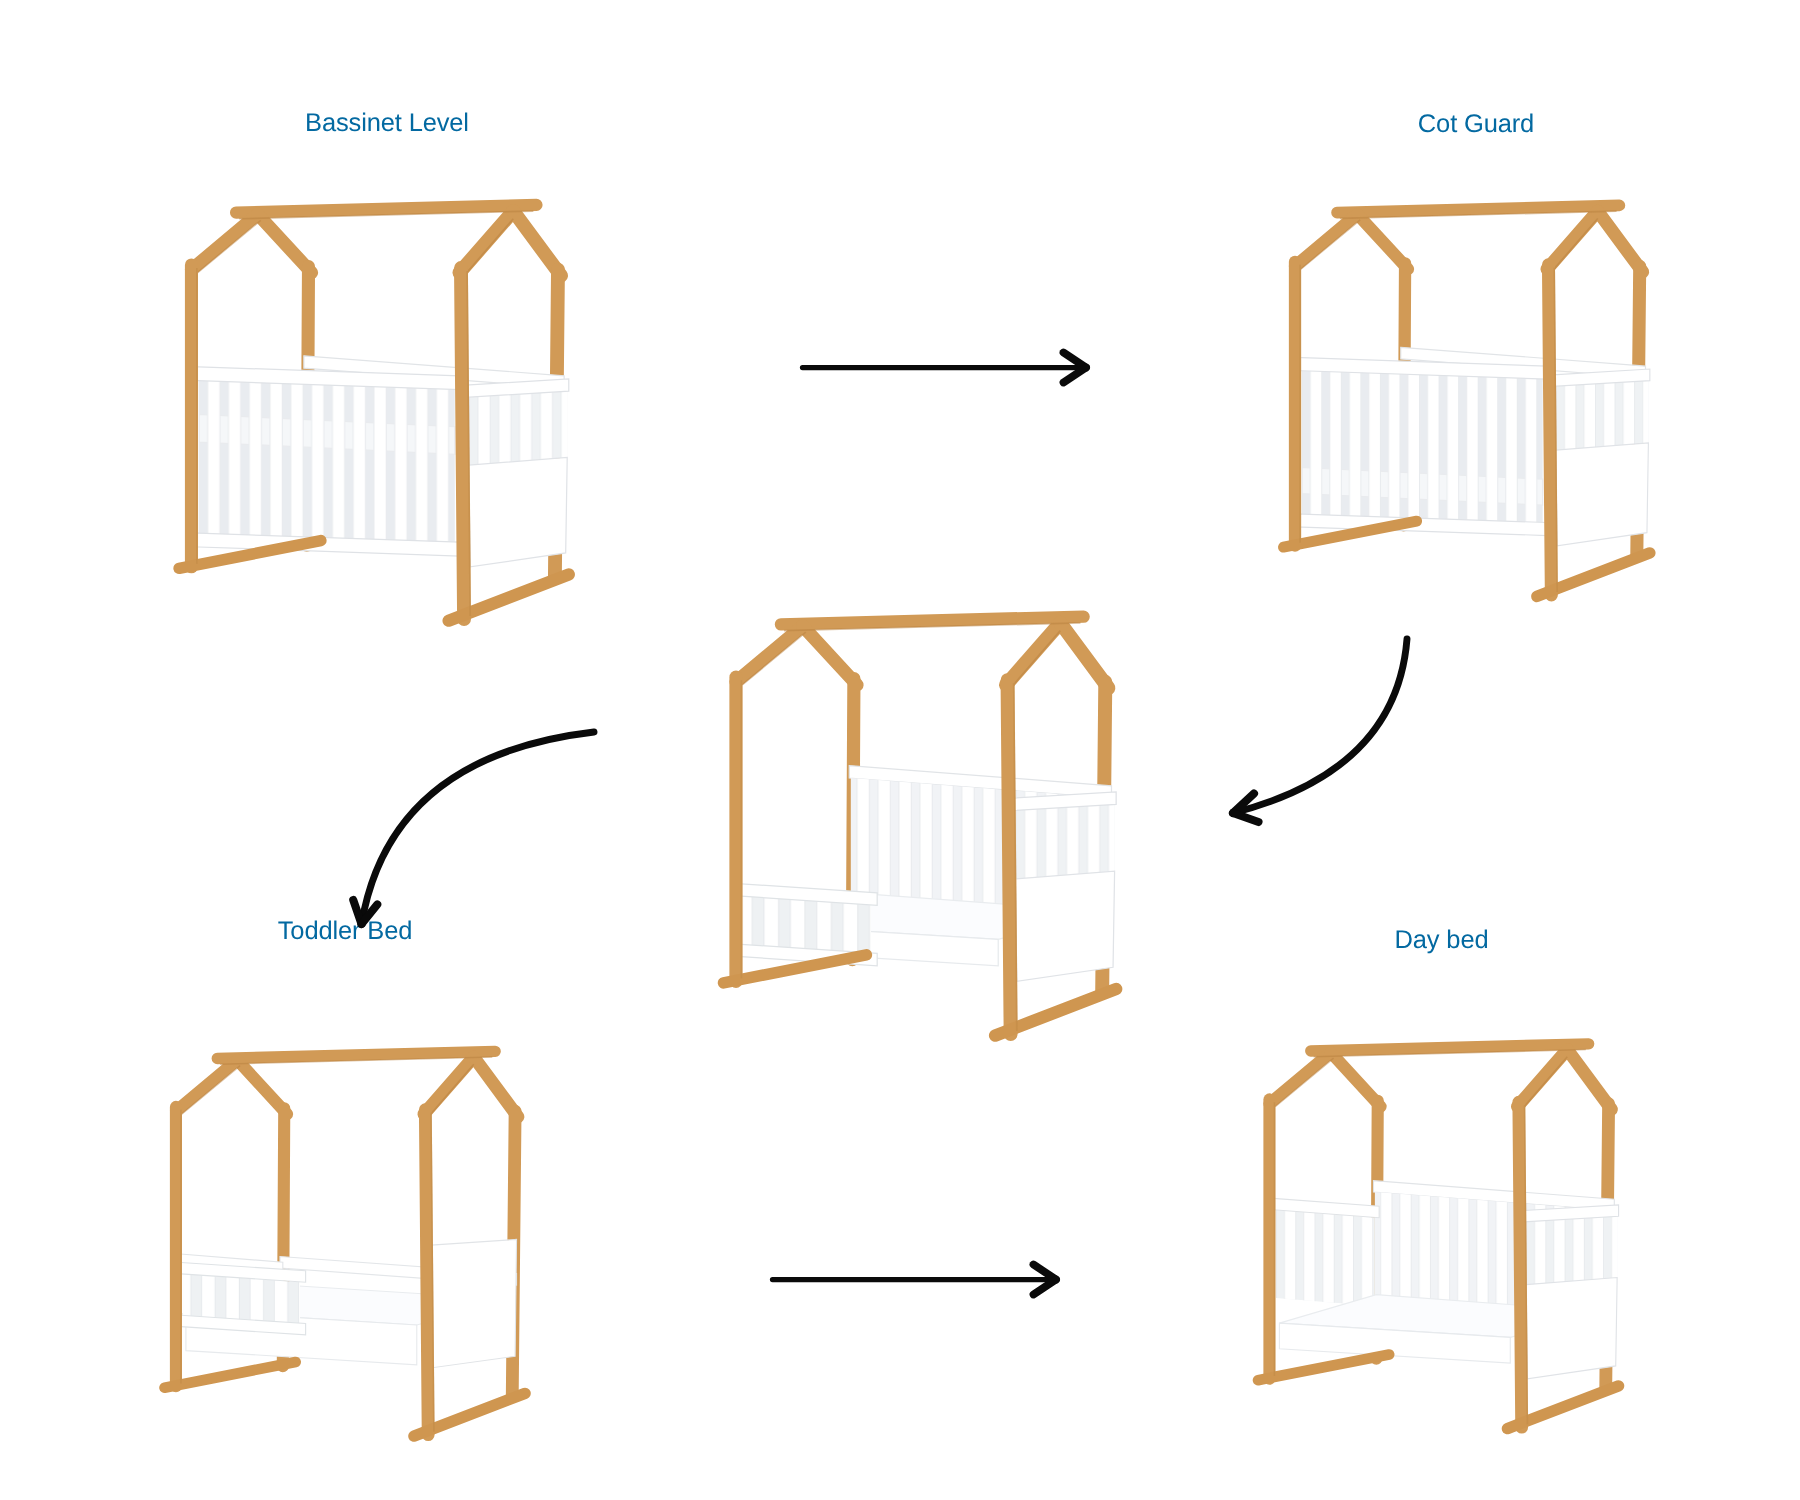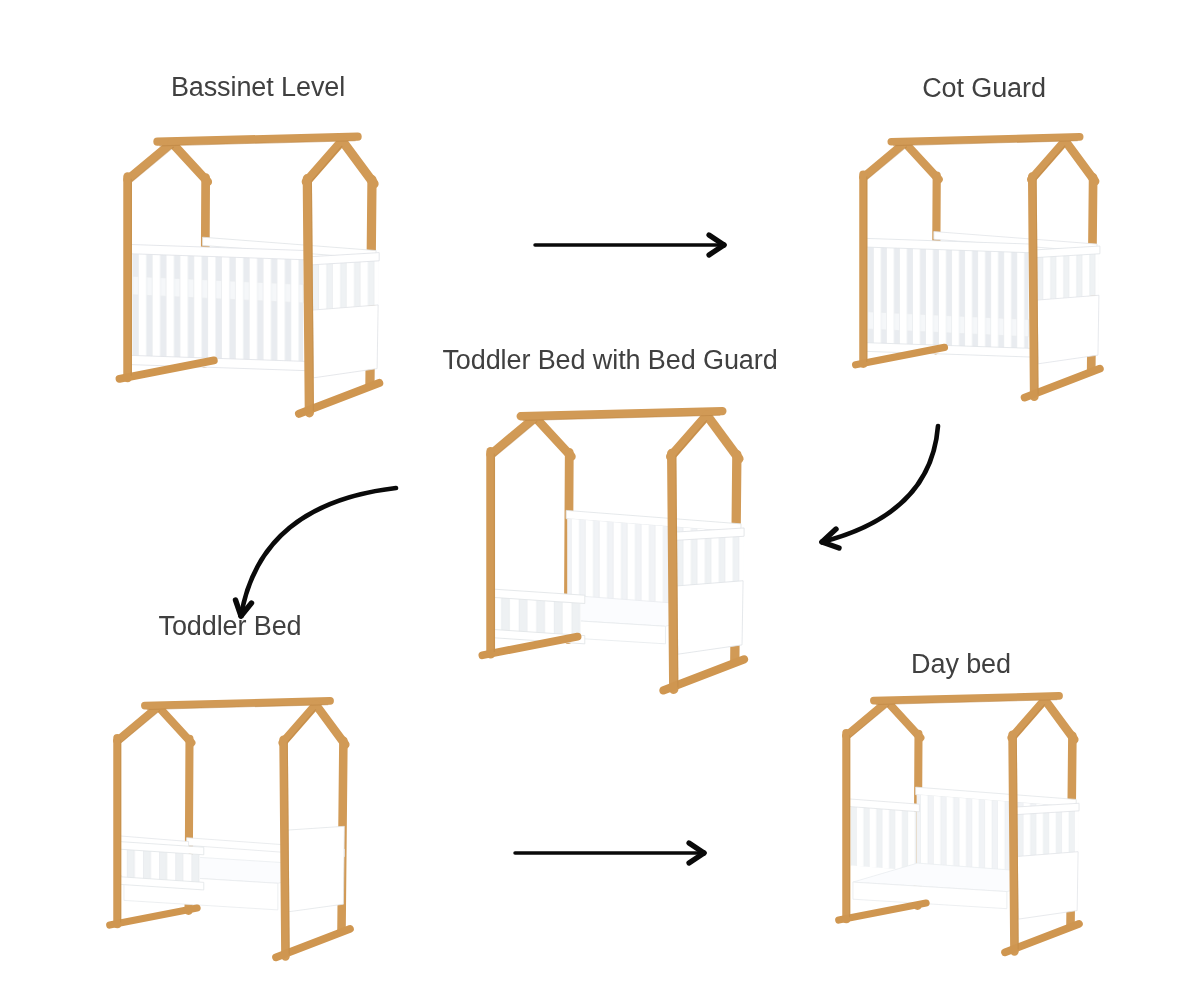--- a/index.html
+++ b/index.html
@@ -2,22 +2,22 @@
 <html><head>
 <meta charset="utf-8">
 <style>
   html,body{margin:0;padding:0;background:#ffffff;}
   .canvas{
     position:relative;width:1200px;height:1000px;background:#ffffff;
     font-family:"Liberation Sans","DejaVu Sans",sans-serif;overflow:hidden;
   }
   .stage-label{
     position:absolute;transform:translateX(-50%);
-    font-size:27px;line-height:1.1;letter-spacing:-0.1px;
-    color:#404040;white-space:nowrap;
+    font-size:17px;line-height:1.1;letter-spacing:-0.1px;
+    color:#0369a1;white-space:nowrap;
   }
   .crib,.connector{position:absolute;display:block;}
 </style>
 </head>
 <body>
 
 <div class="canvas">
 
   <svg width="0" height="0" style="position:absolute" aria-hidden="true">
     <defs>
@@ -55,23 +55,22 @@
         <g stroke="#bd8743" stroke-width="1.1" opacity="0.45" fill="none">
           <line x1="22.5" y1="63" x2="22.5" y2="255"></line>
           <line x1="198" y1="65" x2="200" y2="289"></line>
         </g>
       </g>
     </defs>
   </svg>
 
   <div class="stage-label" style="left:258px;top:73px">Bassinet Level</div>
   <div class="stage-label" style="left:984px;top:74px">Cot Guard</div>
-  <div class="stage-label" style="left:610px;top:346px">Toddler Bed with Bed Guard</div>
   <div class="stage-label" style="left:230px;top:612px">Toddler Bed</div>
-  <div class="stage-label" style="left:961px;top:650px">Day bed</div>
+  <div class="stage-label" style="left:961px;top:618px">Day bed</div>
 
   <svg class="crib" style="left:108px;top:114px" width="298" height="308" viewBox="0 0 290 300">
     <use href="#fb"></use>
     <g>
       <path d="M92,120 L261,133 L261,141 L92,128 Z" fill="#ffffff" stroke="#e1e4e7" stroke-width="0.8"></path>
       <path d="M23,135 L190,141 L190,246 L23,240 Z" fill="#e9ecf0"></path>
       <path d="M23,158 L190,166 L190,184 L23,176 Z" fill="#f5f7f9" stroke="#e9ebee" stroke-width="0.8"></path>
       <path d="M23,135 L190,141 L190,246 L23,240 Z" fill="url(#sl)"></path>
       <path d="M19,127 L193,133 L193,142 L19,136 Z" fill="#ffffff" stroke="#dfe2e6" stroke-width="0.8"></path>
       <path d="M19,235 L193,241 L193,250 L19,244 Z" fill="#ffffff" stroke="#dfe2e6" stroke-width="0.8"></path>

